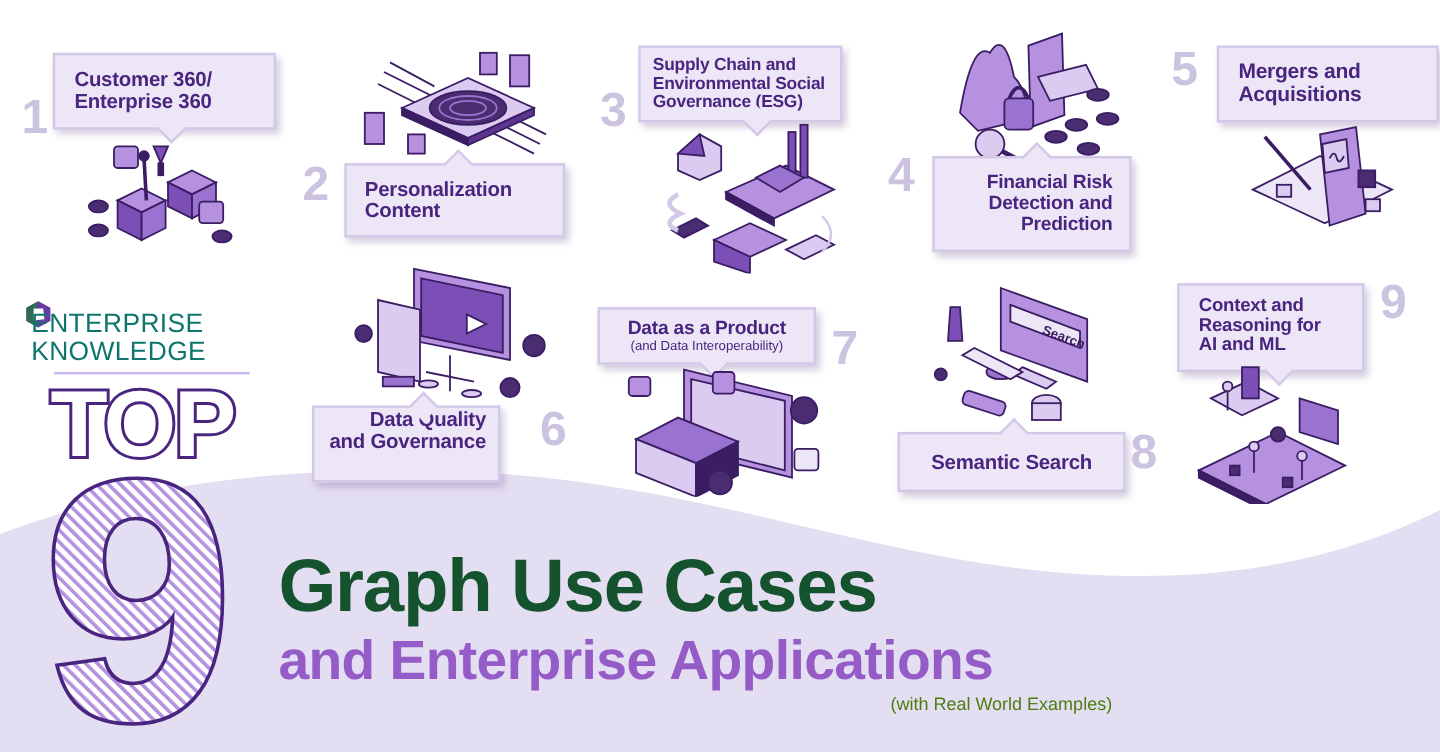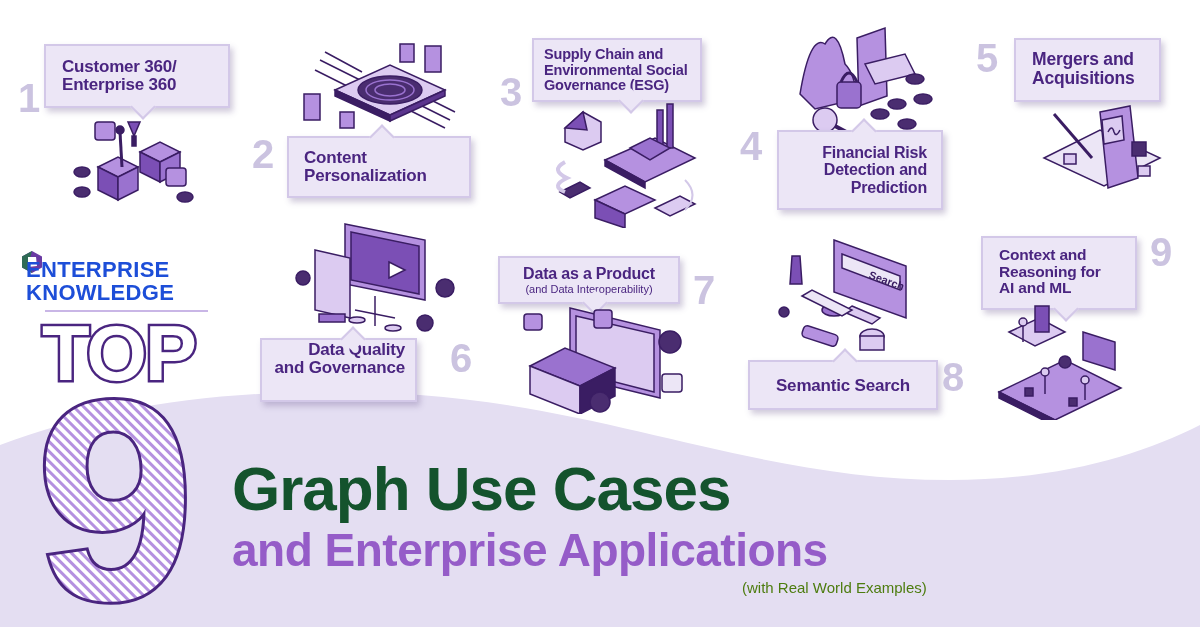--- a/index.html
+++ b/index.html
@@ -41,21 +41,21 @@
     line-height: 1;
   }
 
   
   .illus { position: absolute; }
 
   
   .logo { position: absolute; left: 20px; top: 250px; }
   .logo-text {
     position: absolute; left: 26px; top: 258px;
-    font-weight: bold; font-size: 22px; line-height: 23px; color: #1d4ed8;
+    font-weight: normal; font-size: 22px; line-height: 23px; color: #0f766e;
     letter-spacing: 0.3px;
   }
   .logo-rule { position: absolute; left: 45px; top: 310px; width: 163px; height: 2px; background: #c9b6e6; }
 
   .top-word { position: absolute; left: 40px; top: 316px; }
 
   .nine { position: absolute; left: 30px; top: 385px; }
 
   .headline1 {
     position: absolute; left: 232px; top: 458px;
@@ -119,22 +119,22 @@
       <ellipse cx="90" cy="50" rx="15" ry="6" fill="none" stroke="#9a72cf"></ellipse>
       <rect x="100" y="4" width="14" height="18" fill="#b591e0"></rect>
       <rect x="125" y="6" width="16" height="26" fill="#b591e0"></rect>
       <rect x="4" y="54" width="16" height="26" fill="#b591e0"></rect>
       <rect x="40" y="72" width="14" height="16" fill="#b591e0"></rect>
     </g>
   </svg>
   <div class="num" style="left:252px; top:134px;">2</div>
   <div class="callout" style="left:287px; top:136px; width:184px; height:62px; padding:11px 0 0 15px; font-size:17px;">
     <span class="tail up" style="left:84px;"></span>
+    <span class="line">Personalization</span>
     <span class="line">Content</span>
-    <span class="line">Personalization</span>
   </div>
 
   <div class="num" style="left:500px; top:72px;">3</div>
   <div class="callout" style="left:532px; top:38px; width:170px; height:64px; padding:7px 0 0 10px; font-size:14.5px;">
     <span class="line">Supply Chain and</span>
     <span class="line">Environmental Social</span>
     <span class="line">Governance (ESG)</span>
     <span class="tail down" style="left:88px;"></span>
   </div>
   <svg class="illus" style="left:545px; top:100px;" width="160" height="128" viewBox="0 0 160 128">
@@ -173,21 +173,21 @@
   </svg>
   <div class="num" style="left:740px; top:126px;">4</div>
   <div class="callout" style="left:777px; top:130px; width:166px; height:80px; padding:12px 14px 0 0; font-size:16px; text-align:right;">
     <span class="tail up" style="left:76px;"></span>
     <span class="line">Financial Risk</span>
     <span class="line">Detection and</span>
     <span class="line">Prediction</span>
   </div>
 
   <div class="num" style="left:976px; top:38px;">5</div>
-  <div class="callout" style="left:1014px; top:38px; width:147px; height:64px; padding:10px 0 0 16px; font-size:17.5px;">
+  <div class="callout" style="left:1014px; top:38px; width:185px; height:64px; padding:10px 0 0 16px; font-size:17.5px;">
     <span class="line">Mergers and</span>
     <span class="line">Acquisitions</span>
   </div>
   <svg class="illus" style="left:1040px; top:100px;" width="125" height="92" viewBox="0 0 125 92">
     <g stroke="#3a1d63" stroke-width="1.5">
       <path d="M4 58 L60 30 L120 58 L64 86 Z" fill="#ece6f6"></path>
       <path d="M60 4 L90 -2 L98 70 L68 80 Z" fill="#b591e0" transform="translate(0,8)"></path>
       <path d="M62 20 L82 16 L84 40 L64 44 Z" fill="#dccbf1"></path>
       <path d="M68 32 q4 -8 6 0 q2 6 6 -2" fill="none"></path>
       <line x1="14" y1="14" x2="52" y2="58" stroke-width="3"></line>

